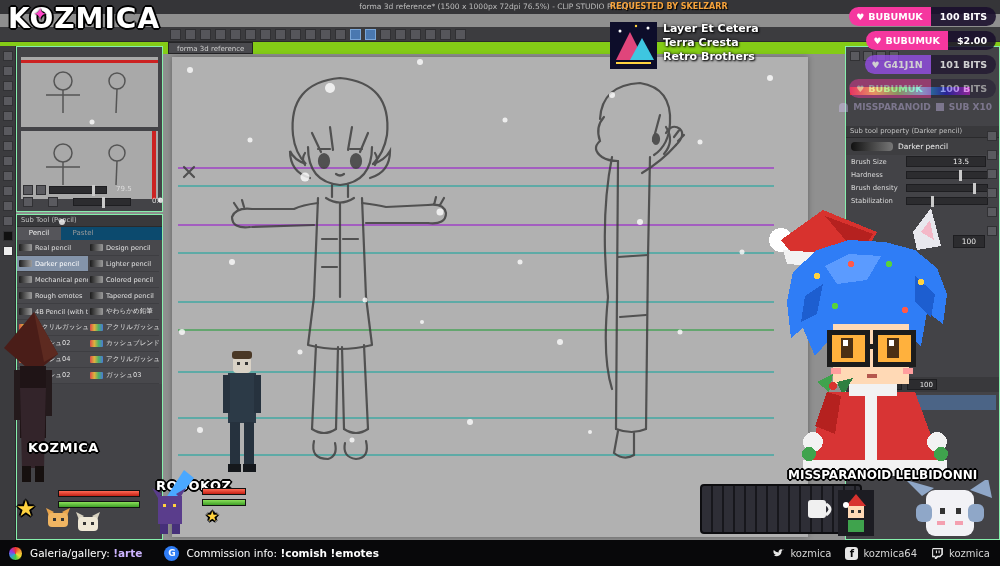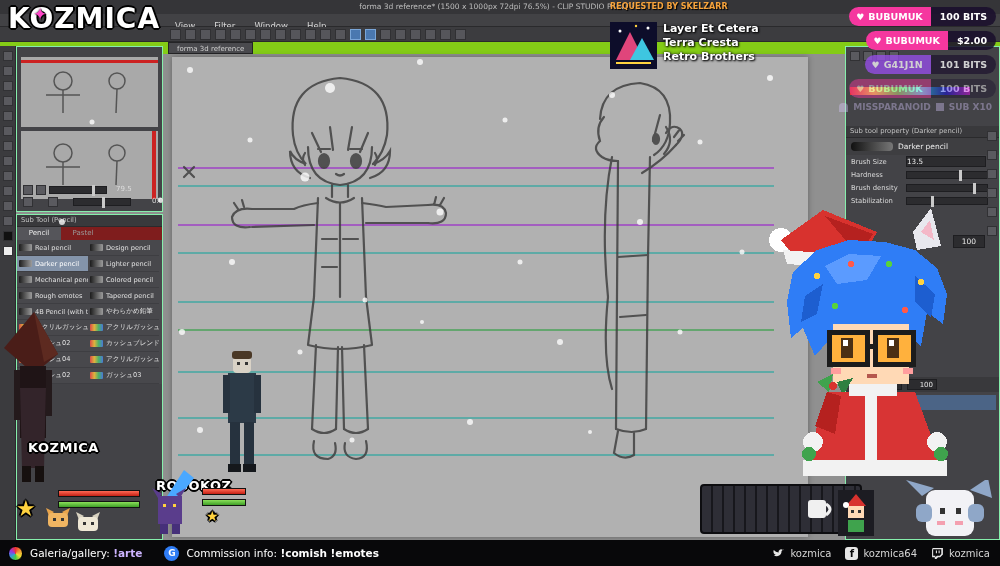--- a/index.html
+++ b/index.html
@@ -23,21 +23,21 @@
   .ts-ic{display:block;width:10px;height:10px;margin:5px auto 0;background:#5a5a5f;border:1px solid #313134}
   
   .cell{display:flex;align-items:center;gap:3px;width:71px;height:16px;padding:0 2px;font-size:6.6px;color:#e0e0e0;white-space:nowrap;overflow:hidden;border-bottom:1px solid #3e3e42}
   .cell .sticon{width:13px;height:7px;flex:0 0 auto;border-radius:1px;background:linear-gradient(90deg,#1c1c1c,#9b9b9b)}
   .cell .sticon.col{background:linear-gradient(90deg,#d84a4a,#e0b23c,#4ab06a,#4a78d8)}
   .cell.sel{background:#8494aa;color:#fff}
   .prow{display:flex;align-items:center;font-size:6.8px;color:#dcdcdc;width:148px;height:13px}
   .prow .lbl{width:60px;padding-left:5px;white-space:nowrap;overflow:hidden}
   .slider{flex:1;height:8px;background:#2c2c2f;border:1px solid #1e1e21;position:relative;margin-right:6px}
   .slider i{position:absolute;top:-2px;width:3px;height:11px;background:#cacaca}
-  .valbox{flex:1;height:11px;margin-right:8px;background:#2c2c2f;border:1px solid #1e1e21;color:#ececec;font-size:7.2px;text-align:left;padding-right:5px;line-height:10px}
+  .valbox{flex:1;height:11px;margin-right:8px;background:#2c2c2f;border:1px solid #1e1e21;color:#ececec;font-size:7.2px;text-align:right;padding-right:16px;line-height:10px}
   
   .alert{position:absolute;right:4px;display:inline-flex;height:19px;border-radius:10px;overflow:hidden;font-size:9.5px;font-weight:bold}
   .alert .nm{display:flex;align-items:center;gap:4px;color:#fff;padding:0 8px 0 7px}
   .alert .amt{display:flex;align-items:center;background:rgba(26,15,44,.88);color:#fff;padding:0 9px}
   .alert.pink .nm{background:#f5379f}
   .alert.purple .nm{background:#9a4ef0}
   .alert.f1{opacity:.75}.alert.f2{opacity:.45}
   .hbar{height:7px;border:1px solid #121212}
   .hbar.red{background:linear-gradient(#ff6a55,#c42014)}
   .hbar.green{background:linear-gradient(#8ae05a,#3f9e28)}
@@ -51,26 +51,20 @@
   .lrow{position:absolute;display:flex;align-items:center;gap:4px;width:150px;height:15px;font-size:7.2px;color:#e2e2e2;padding-left:4px}
   .lrow.sel{background:#4b6486;color:#fff}
 </style>
 </head>
 <body>
 
 <div id="stage">
 
   <div class="abs titlebar">
     <span>forma 3d reference* (1500 x 1000px 72dpi 76.5%) - CLIP STUDIO PAINT EX</span>
-  </div>
-  <div class="abs menubar" style="padding-left:168px">
-    <span class="menu-item">View</span>
-    <span class="menu-item">Filter</span>
-    <span class="menu-item">Window</span>
-    <span class="menu-item">Help</span>
   </div>
   <div class="abs toolbar" style="padding-left:168px">
     <span class="tb-ic"></span><span class="tb-ic"></span><span class="tb-ic"></span><span class="tb-ic"></span><span class="tb-ic"></span><span class="tb-ic"></span><span class="tb-ic"></span><span class="tb-ic"></span><span class="tb-ic"></span><span class="tb-ic"></span><span class="tb-ic"></span><span class="tb-ic"></span><span class="tb-ic on"></span><span class="tb-ic on"></span><span class="tb-ic"></span><span class="tb-ic"></span><span class="tb-ic"></span><span class="tb-ic"></span><span class="tb-ic"></span><span class="tb-ic"></span>
   </div>
   <div class="abs tabrow">
     <div class="doctab">forma 3d reference</div>
   </div>
 
   <div class="abs tool-strip">
     <span class="ts-ic"></span>
@@ -125,21 +119,21 @@
       <span class="ts-ic" style="margin:0"></span>
       <div class="slider" style="width:58px;margin-top:1px">
           <i style="left:28px"></i>
         </div>
       <span style="font-size:7px;color:#dcdcdc">0.0</span>
     </div>
   </div>
 
   <div class="abs panel" style="left:16px;top:214px;width:147px;height:326px">
     <div class="ptitle">Sub Tool (Pencil)</div>
-    <div style="display:flex;height:13px;background:#7f1d1d">
+    <div style="display:flex;height:13px;background:#0c4a6e">
       <div style="width:44px;background:#55555a;color:#eee;font-size:7px;line-height:13px;text-align:center">Pencil</div>
       <div style="width:44px;color:#9a9a9a;font-size:7px;line-height:13px;text-align:center">Pastel</div>
     </div>
     <div style="display:flex;flex-wrap:wrap;background:#48484c">
       <div class="cell">
           <i class="sticon"></i>
           <span>Real pencil</span>
         </div>
       <div class="cell">
           <i class="sticon"></i>
@@ -467,20 +461,21 @@
     <polygon points="62,186 50,220 70,228 76,190" fill="#b5211f"></polygon>
     <rect x="38" y="254" width="144" height="16" fill="#f2f2f2"></rect>
     <circle cx="48" cy="236" r="10" fill="#f2f2f2"></circle>
       <circle cx="172" cy="236" r="10" fill="#f2f2f2"></circle>
     <circle cx="44" cy="248" r="7" fill="#3fa34d"></circle>
       <circle cx="176" cy="248" r="7" fill="#3fa34d"></circle>
   </svg>
 
   <div class="abs outline lbl-big" style="left:28px;top:440px">KOZMICA</div>
   <div class="abs outline lbl-big" style="left:156px;top:478px">ROBOKOZ</div>
+  <div class="abs outline" style="left:788px;top:468px;font-size:12px">MISSPARANOID LELBIDONNI</div>
 
   <div class="abs" style="left:12px;top:482px;width:140px;height:56px">
     <div class="hbar red abs" style="left:46px;top:8px;width:82px"></div>
     <div class="hbar green abs" style="left:46px;top:19px;width:82px"></div>
     <span class="abs outline" style="left:4px;top:14px;font-size:22px;color:#ffd23f">★</span>
     <svg class="abs" width="24" height="20" style="left:34px;top:26px">
       <polygon points="3,8 0,0 8,4" fill="#e8a44c"></polygon>
         <polygon points="21,8 24,0 16,4" fill="#e8a44c"></polygon>
       <rect x="2" y="5" width="20" height="14" rx="4" fill="#f0b562"></rect>
       <rect x="7" y="10" width="3" height="3" fill="#333"></rect>

